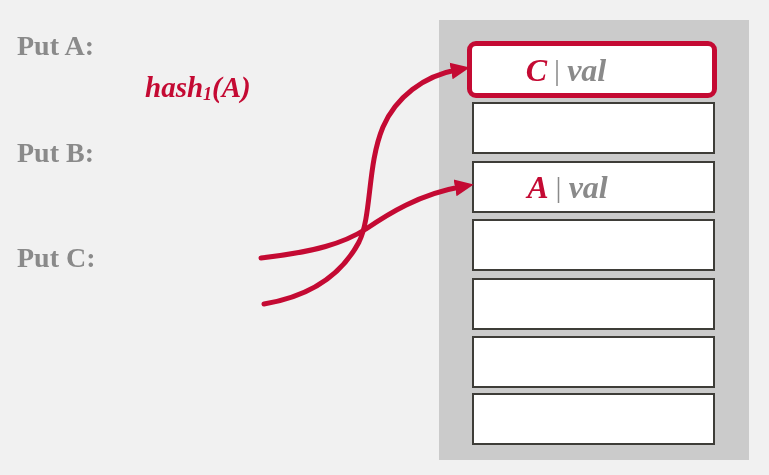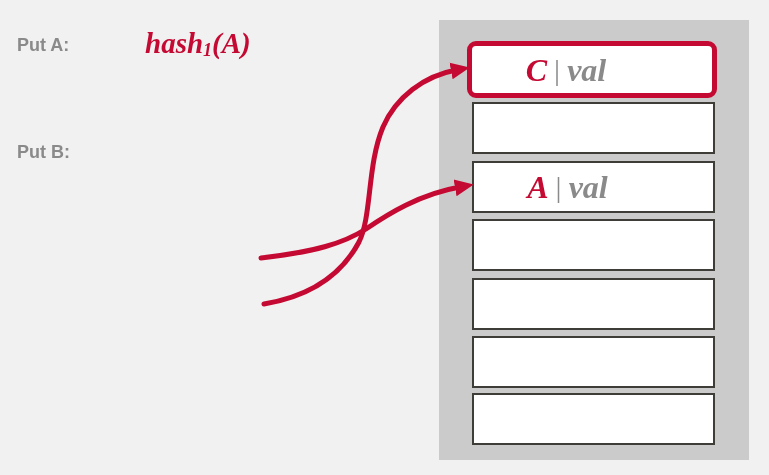--- a/index.html
+++ b/index.html
@@ -15,30 +15,31 @@
     width:769px;height:475px;position:relative;overflow:hidden;
     background:var(--bg);
     font-family:"Liberation Serif", serif;
   }
   #stage{position:absolute;inset:0;width:769px;height:475px;}
 
   
   .put-group{position:absolute;left:17px;display:flex;align-items:flex-start;}
   .put-label{
     width:128px;flex:0 0 128px;
-    font-family:Liberation Sans, sans-serif;
-    font-weight:bold;font-size:18px;line-height:43px;
+    font-family:Liberation Serif, serif;
+    font-weight:bold;font-size:28px;line-height:43px;
     color:var(--muted);padding-top:2px;letter-spacing:0px;
   }
   .hash-lines{display:flex;flex-direction:column;}
   .hash-line{
     font-family:"Liberation Serif", serif;
     font-style:italic;font-weight:bold;
     font-size:29px;line-height:43px;color:var(--accent);
     white-space:nowrap;
+    margin-top:44px;
   }
   .hash-line sub{
     font-size:0.62em;line-height:0;vertical-align:baseline;
     position:relative;bottom:-0.18em;
   }
 
   
   .table-panel{
     position:absolute;left:439px;top:20px;width:310px;height:440px;
     background:var(--panel);
@@ -83,20 +84,21 @@
         <div class="hash-lines">
           <div class="hash-line"><span>hash</span><sub>1</sub><span>(A)</span></div>
         </div>
       </div>
       <div class="put-group" style="top: 129px; justify-content: flex-end;">
         <div class="put-label">Put B:</div>
         <div class="hash-lines">
         </div>
       </div>
       <div class="put-group" style="top: 234px;">
+        <div class="put-label">Put C:</div>
         <div class="hash-lines">
         </div>
       </div>
     </div>
 
   <div class="table-panel">
     <div id="slots">
         <div class="slot highlighted" style="top: 21px;">
           <div class="slot-text">
             <span class="slot-key">C</span>

